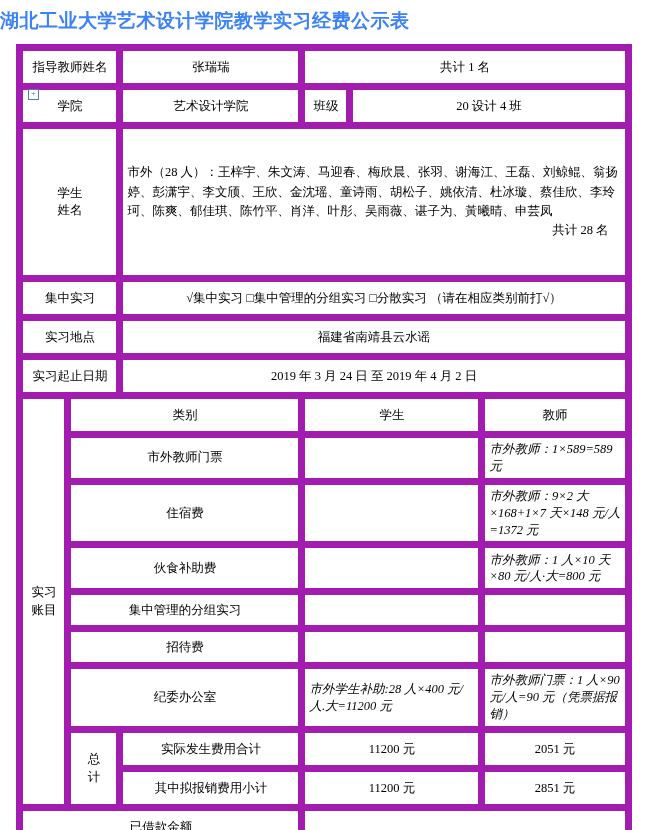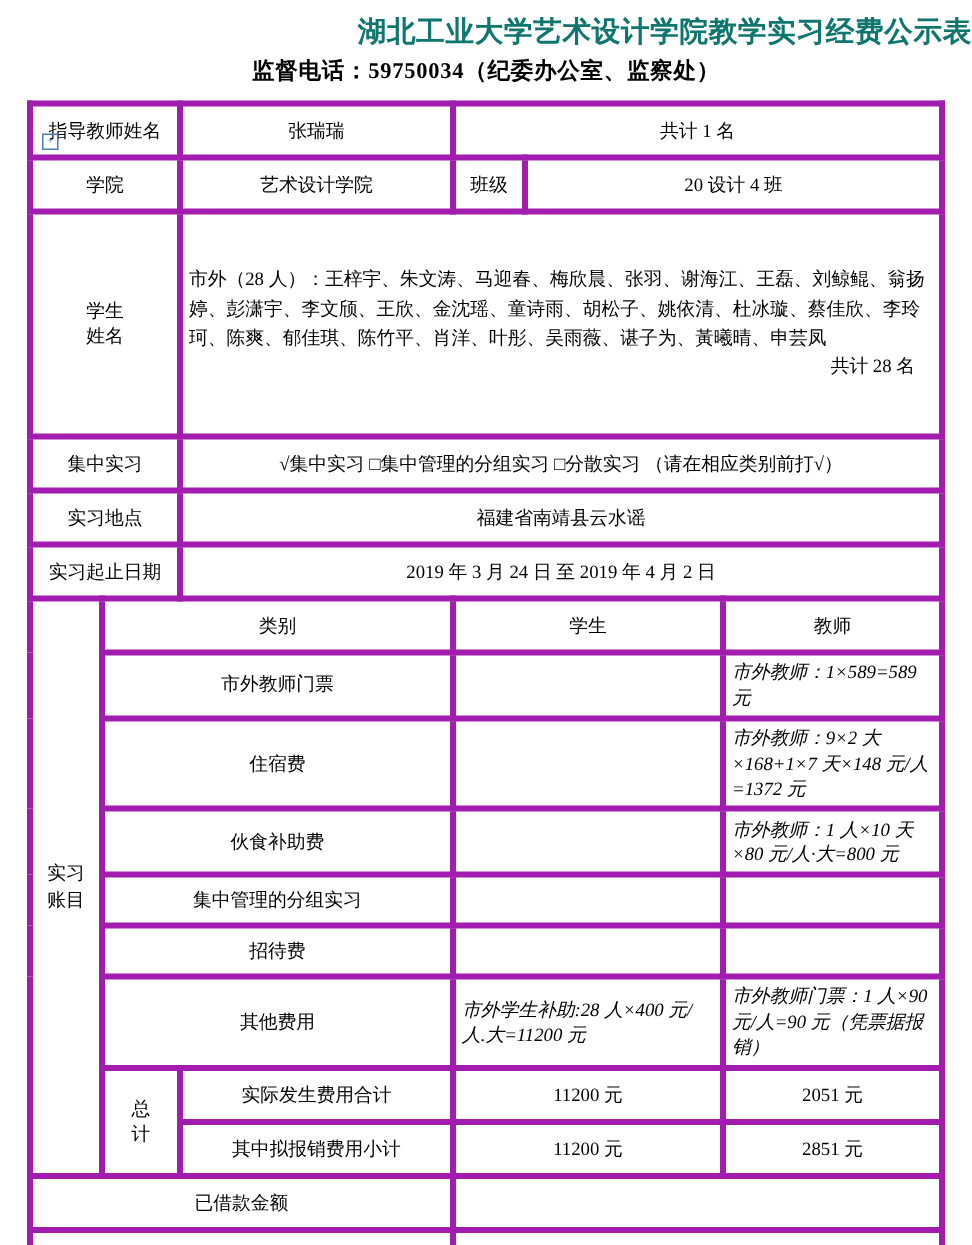--- a/index.html
+++ b/index.html
@@ -14,26 +14,26 @@
     color: #000000;
     position: relative;
     overflow: hidden;
   }
   .page {
     width: 648px;
     height: 830px;
     position: relative;
   }
   .doc-title {
-    text-align: right;
+    text-align: left;
     font-size: 19px;
     font-weight: bold;
     letter-spacing: 0.5px;
     padding-top: 8px;
-    color: #0f766e;
+    color: #3b82f6;
   }
   .subhead {
     text-align: center;
     font-size: 15px;
     font-weight: bold;
     margin-top: 12px;
     letter-spacing: 1px;
   }
   .subhead2 {
     text-align: center;
@@ -54,21 +54,21 @@
     text-align: center;
     color: #4a7ebb;
   }
   table.main {
     border-collapse: collapse;
     margin: 10px auto 0 auto;
     width: 608px;
     table-layout: fixed;
   }
   table.main td {
-    border: 4px solid #a21caf;
+    border: 7px solid #a21caf;
     font-size: 12.5px;
     padding: 3px 4px;
     vertical-align: middle;
   }
   .ctr { text-align: center; }
   .tall { height: 26px; }
   .names-cell {
     text-align: left;
     line-height: 1.55;
     padding: 6px 6px 4px 6px;
@@ -91,21 +91,20 @@
     line-height: 1.4;
   }
 </style>
 </head>
 <body>
 
 <div class="page">
 
   <div class="doc-title">湖北工业大学艺术设计学院教学实习经费公示表</div>
 
-  <div class="subhead2">监督电话：59750034（纪委办公室、监察处）</div>
 
   <div class="anchor-mark">+</div>
 
   <table class="main">
     <colgroup>
       <col style="width:48px">
       <col style="width:52px">
       <col style="width:182px">
       <col style="width:48px">
       <col style="width:132px">
@@ -186,21 +185,21 @@
       <td class="money-cell"></td>
     </tr>
 
     <tr>
       <td colspan="2" class="ctr" style="height:24px">招待费</td>
       <td colspan="2" class="ctr"></td>
       <td class="money-cell"></td>
     </tr>
 
     <tr>
-      <td colspan="2" class="ctr" style="height:44px">其他费用</td>
+      <td colspan="2" class="ctr" style="height:44px">纪委办公室</td>
       <td colspan="2" class="money-cell">市外学生补助:28 人×400 元/人.大=11200 元</td>
       <td class="money-cell">市外教师门票：1 人×90 元/人=90 元（凭票据报销）</td>
     </tr>
 
     <tr>
       <td rowspan="2" class="vert-label">
         <div>总</div>
         <div>计</div>
       </td>
       <td class="ctr" style="height:26px">实际发生费用合计</td>

